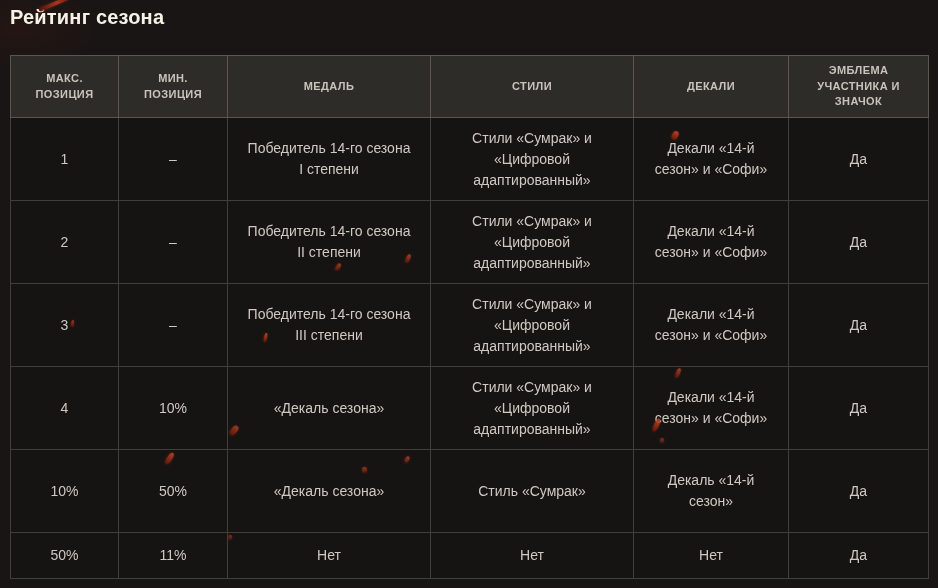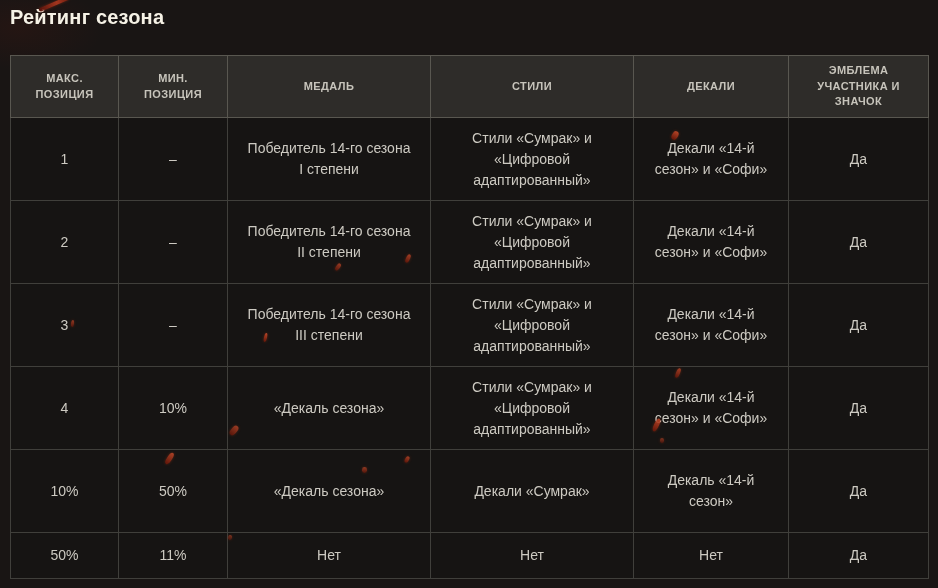--- a/index.html
+++ b/index.html
@@ -158,21 +158,21 @@
 «Цифровой
 адаптированный»</td>
         <td>Декали «14-й
 сезон» и «Софи»</td>
         <td>Да</td>
       </tr>
       <tr class="data-row">
         <td>10%</td>
         <td>50%</td>
         <td>«Декаль сезона»</td>
-        <td>Декали «Сумрак»</td>
+        <td>Стиль «Сумрак»</td>
         <td>Декаль «14-й
 сезон»</td>
         <td>Да</td>
       </tr>
       <tr class="data-row-last">
         <td>50%</td>
         <td>11%</td>
         <td>Нет</td>
         <td>Нет</td>
         <td>Нет</td>

